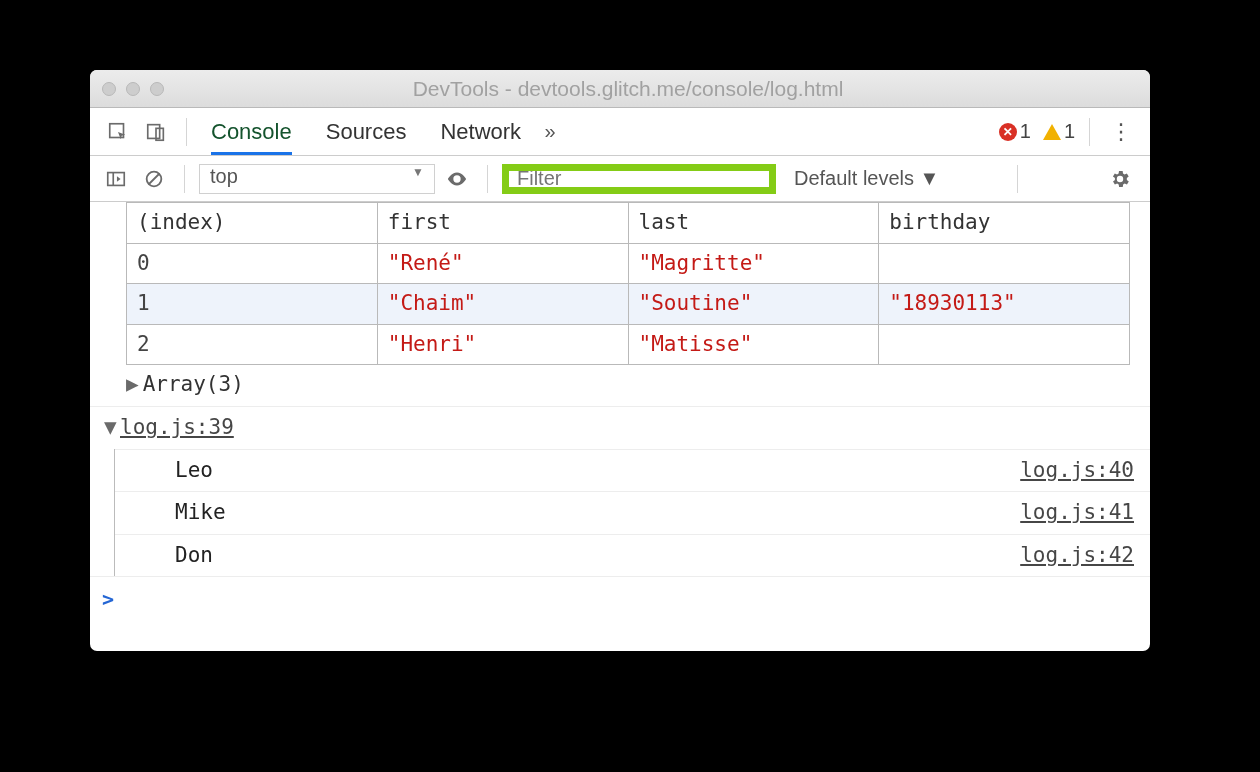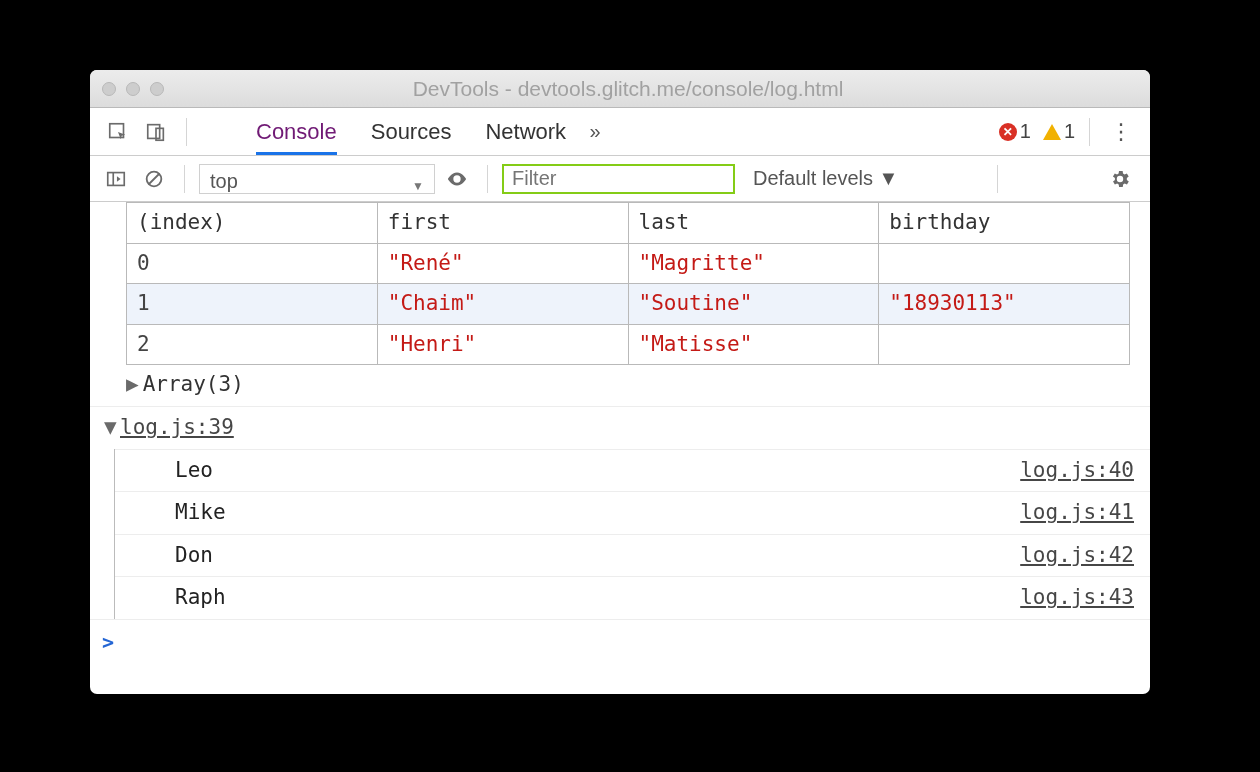--- a/index.html
+++ b/index.html
@@ -68,49 +68,49 @@
   }
   .icon-btn svg { width: 22px; height: 22px; }
   .tabs { display: flex; gap: 34px; margin-left: 10px; }
   .tab {
     color: #333;
     font-size: 22px;
     height: 47px;
     line-height: 47px;
     border-bottom: 3px solid transparent;
   }
-  .tab.active { color: #701a75; border-bottom-color: #1a73e8; margin-left: 45px; }
+  .tab.active { color: #14532d; border-bottom-color: #1a73e8; }
   .expand { width: 26px; text-align: center; color: #555; font-size: 20px; margin-left: 10px; }
   .spacer { flex: 1; }
   .badge { display: flex; align-items: center; gap: 3px; font-size: 20px; color: #444; }
   .badge-err { display:inline-flex;width:18px;height:18px;border-radius:50%;background:#d93025;color:#fff;align-items:center;justify-content:center;font-size:12px;font-weight:bold;}
   .badge-warn { display:inline-flex; width:0;height:0;border-left:9px solid transparent;border-right:9px solid transparent;border-bottom:16px solid #f1b100;position:relative;}
   .kebab { font-size: 22px; color: #555; padding: 0 6px; }
   
   .filterbar {
     height: 46px;
     border-bottom: 1px solid #ccc;
     display: flex; align-items: center;
     padding: 0 10px;
     gap: 6px;
   }
   .context {
-    display: flex; align-items: flex-end; justify-content: space-between;
+    display: flex; align-items: flex-start; justify-content: space-between;
     border: 1px solid #d0d0d0;
     height: 30px;
     padding: 0 10px;
     width: 236px;
     font-size: 20px;
     color: #555;
   }
   .context .tri { font-size: 12px; color: #777; }
   .filter-input {
     height: 30px;
-    border: 2px solid #84cc16;
-    width: 233px;
+    border: 7px solid #84cc16;
+    width: 274px;
     padding: 0 8px;
     font-size: 20px;
     color: #555;
   }
   .levels { color: #555; font-size: 20px; margin-left: 12px; }
   .gear { margin-left: auto; margin-right: 4px; }
 
   
   .console {
     font-family: Menlo, Consolas, monospace;
@@ -297,24 +297,20 @@
         <a class="loglink">log.js:40</a>
       </div>
       <div class="logrow indent">
         <span class="msg">Mike</span>
         <a class="loglink">log.js:41</a>
       </div>
       <div class="logrow indent">
         <span class="msg">Don</span>
         <a class="loglink">log.js:42</a>
       </div>
-      <div class="logrow indent">
-        <span class="msg">Raph</span>
-        <a class="loglink">log.js:43</a>
-      </div>
     </div>
 
     <div class="prompt-row">
       <span class="prompt-caret">&gt;</span>
     </div>
 
   </div>
 </div>
 
 </body></html>

